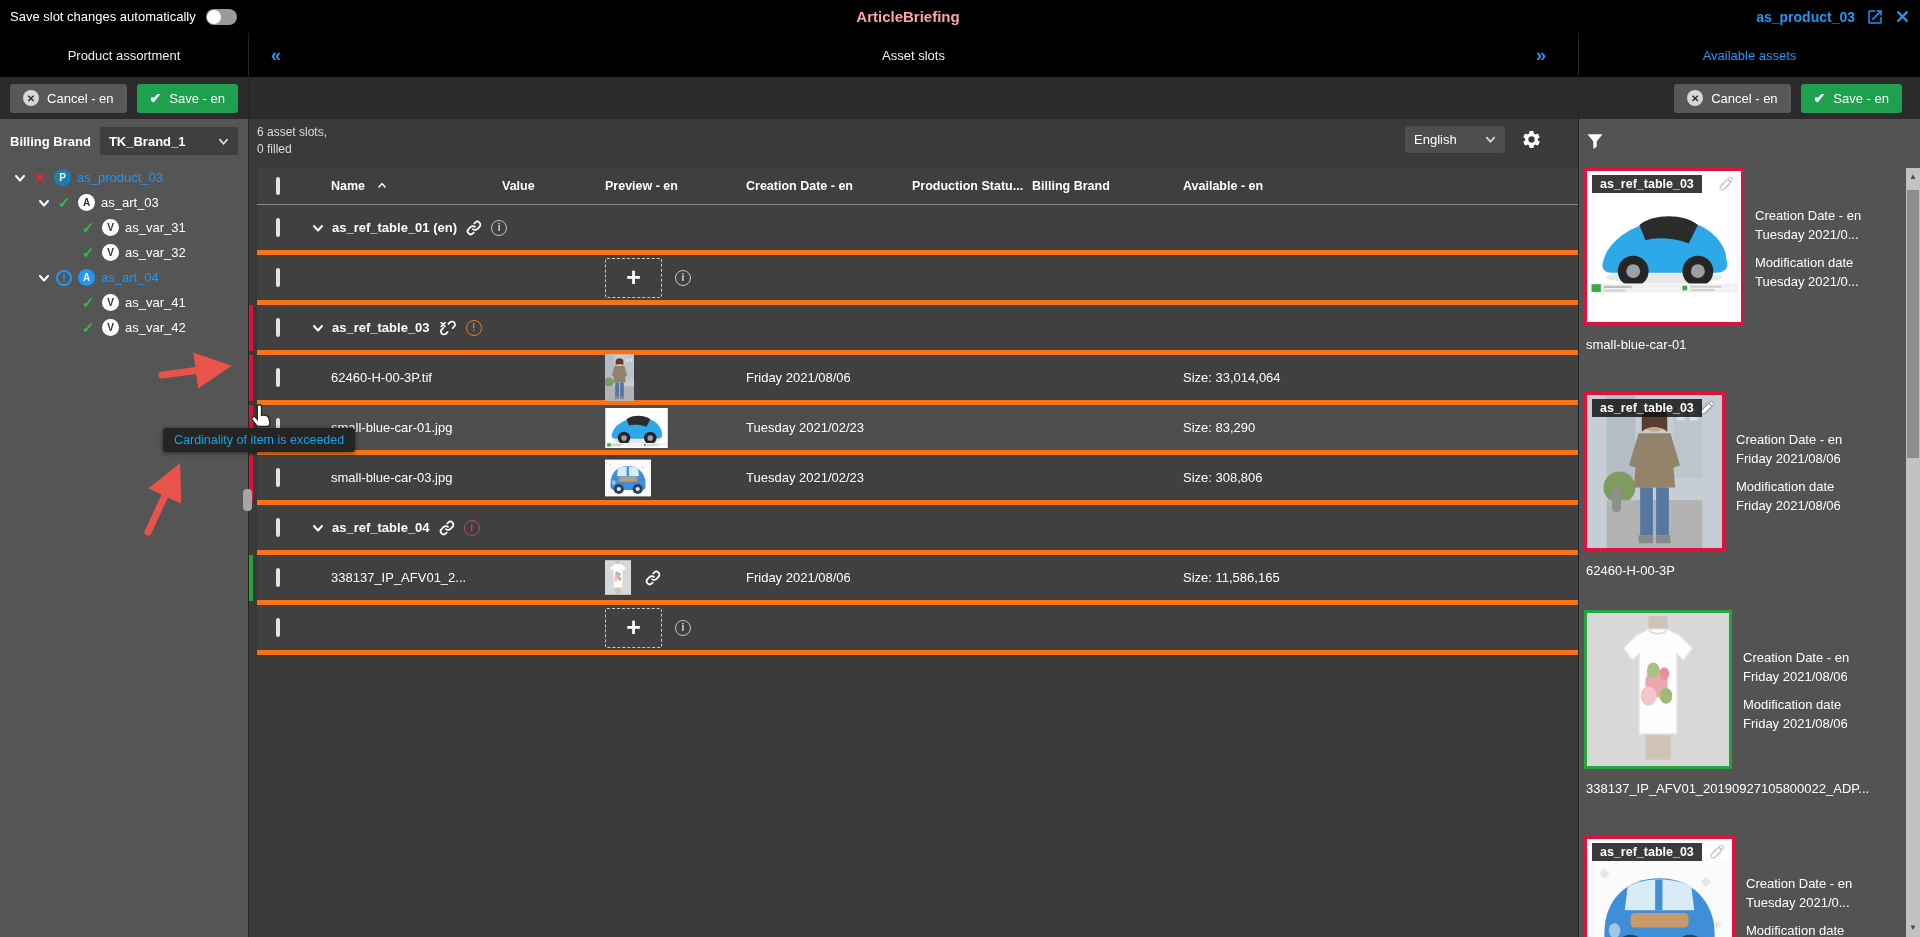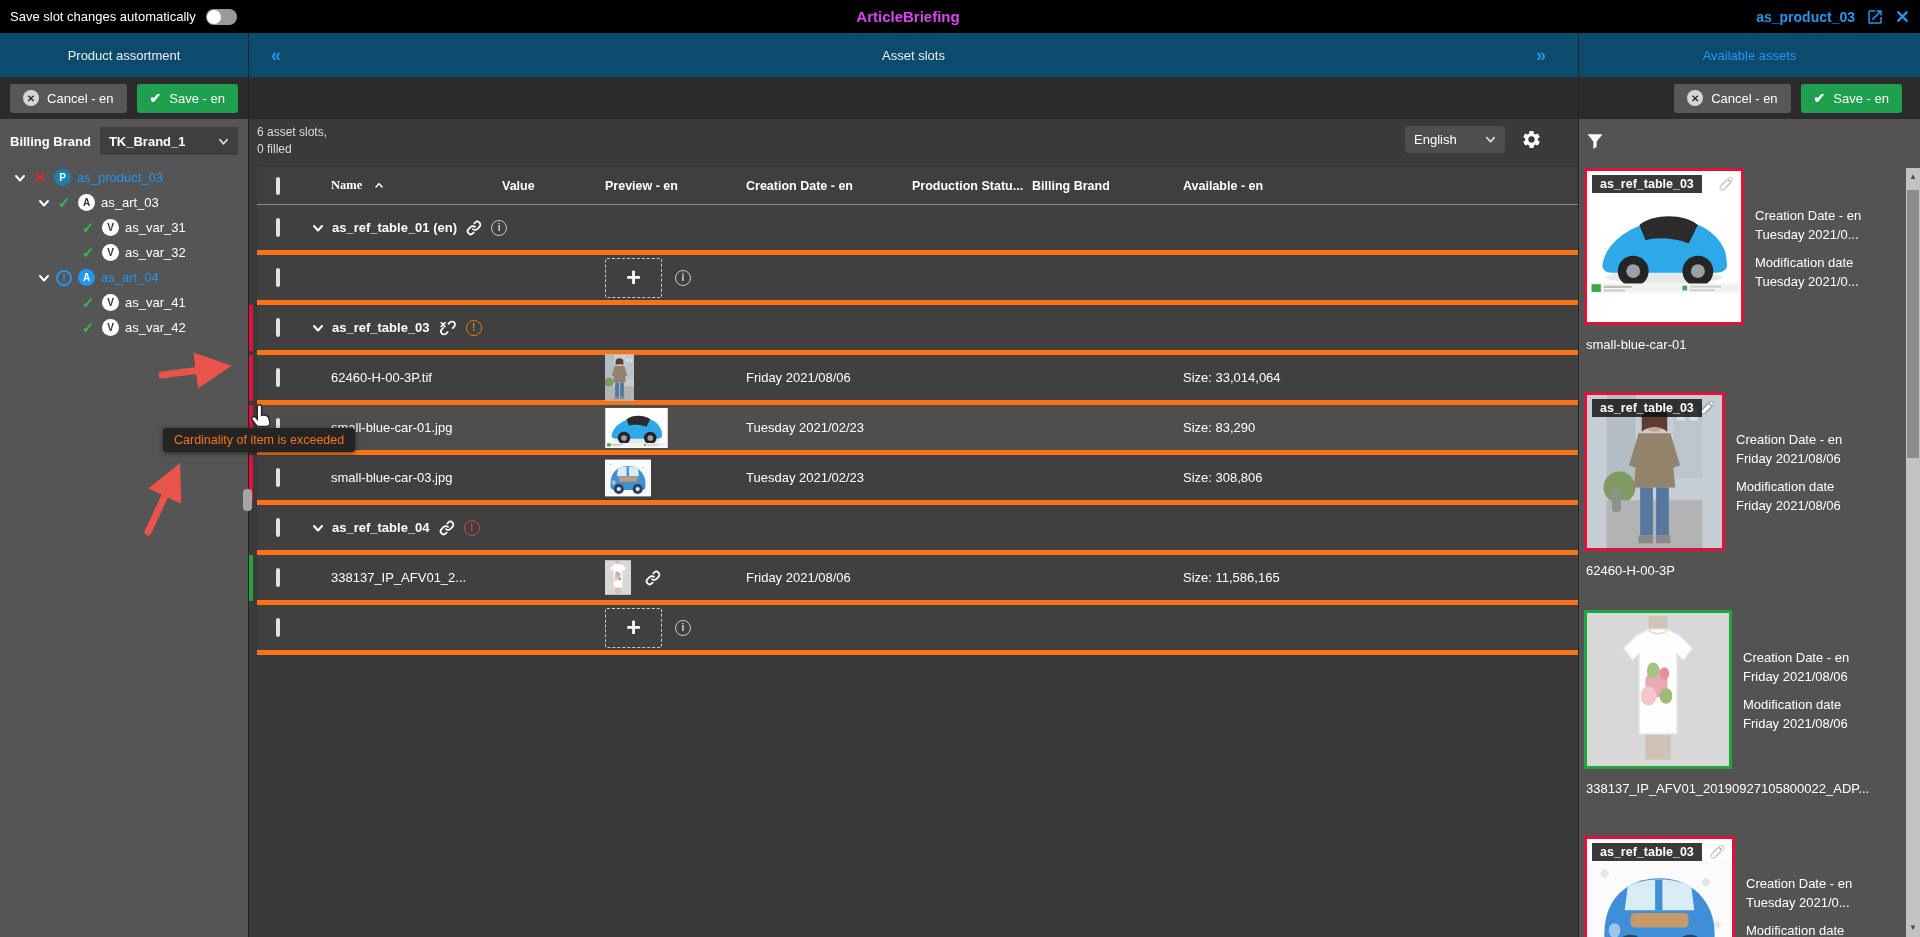--- a/index.html
+++ b/index.html
@@ -6,30 +6,30 @@
     background:#3a3a3a;font-family:"Liberation Sans",sans-serif;color:#fff;}
   *{box-sizing:border-box}
   svg{display:block}
 
   
   #topbar{position:absolute;top:0;left:0;width:1920px;height:33px;background:#000;
     display:flex;align-items:center;justify-content:space-between;padding:0 10px;z-index:20}
   .tb-left{display:flex;gap:10px;font-size:13px}
   .toggle{width:31px;height:16px;border-radius:9px;background:#9a9a9a;position:relative;flex:none}
   .toggle .knob{position:absolute;left:1px;top:1px;width:14px;height:14px;border-radius:50%;background:#fff}
-  .tb-title{position:absolute;left:908px;transform:translateX(-50%);color:#d946ef;font-weight:bold;font-size:15px}
+  .tb-title{position:absolute;left:908px;transform:translateX(-50%);color:#fca5a5;font-weight:bold;font-size:15px}
   .tb-right{display:flex;align-items:center;gap:11px;color:#2196f3;font-weight:bold;font-size:14px}
 
   
   #main{position:absolute;top:33px;left:0;right:0;bottom:0;display:flex}
   #left{width:249px;background:#555;position:relative;border-right:1px solid #242424;flex:none}
   #center{flex:1;background:#3a3a3a;position:relative}
   #right{width:342px;background:#535353;position:relative;border-left:1px solid #242424;flex:none;overflow:hidden}
 
-  .hbar{height:44px;background:#0c4a6e;display:flex;align-items:center;justify-content:center;
+  .hbar{height:44px;background:#000000;display:flex;align-items:center;justify-content:center;
     font-size:13px;color:#eee;position:relative}
   .band{height:42px;background:#2b2b2b;display:flex;align-items:center;justify-content:center;gap:10px}
 
   .btn{display:inline-flex;align-items:center;gap:8px;height:29px;padding:0 13px;border-radius:3px;
     font-size:13px;color:#fff;cursor:default;white-space:nowrap}
   .btn.cancel{background:#585858}
   .btn.save{background:#1fa04e}
   .cic{width:16px;height:16px;border-radius:50%;background:#d6d6d6;color:#2b2b2b;font-size:10px;
     font-weight:bold;display:flex;align-items:center;justify-content:center;flex:none}
   .chk{color:#fff;font-size:14px;font-weight:bold;line-height:1}
@@ -101,21 +101,21 @@
   .pencil{position:absolute;top:5px;right:7px;filter:drop-shadow(0 0 1px rgba(0,0,0,.8))}
   .card-meta{position:absolute;font-size:13px;line-height:19px;color:#fff;white-space:nowrap}
   .card-meta .gap{height:9px}
   .card-label{position:absolute;font-size:13px;left:2px;right:-12px;white-space:nowrap;overflow:hidden;
     text-overflow:ellipsis}
   #rsb{position:absolute;top:135px;right:0;bottom:0;width:14px;background:#c2c2c2}
   #rsb .arr{position:absolute;left:0;right:0;text-align:center;color:#4a4a4a;font-size:8px;line-height:14px}
   #rsb .thumb{position:absolute;left:1px;width:12px;top:22px;height:268px;background:#8d8d8d}
 
   
-  #tooltip{position:absolute;left:163px;top:428px;background:#242424;color:#f97316;font-size:12.5px;
+  #tooltip{position:absolute;left:163px;top:428px;background:#242424;color:#0ea5e9;font-size:12.5px;
     padding:5px 11px;border-radius:3px;z-index:30;box-shadow:0 1px 5px rgba(0,0,0,.55);white-space:nowrap}
   #cursor{position:absolute;left:248px;top:403px;z-index:32}
   #arrows{position:absolute;top:0;left:0;width:1920px;height:937px;pointer-events:none;z-index:28}
   #lsb{position:absolute;left:243px;top:489px;width:9px;height:22px;background:#a6a6a6;border-radius:4px;z-index:26}
   #csb{position:absolute;left:1612px;top:488px;width:9px;height:24px;background:#8f8f8f;border-radius:4px;z-index:26}
 </style>
 </head>
 <body>
 
 <div id="app">
@@ -252,21 +252,21 @@
           <span id="ic-gear">
               <svg width="21" height="21" viewBox="0 0 24 24" fill="#fff">
                 <path d="M19.14 12.94c.04-.3.06-.61.06-.94s-.02-.64-.07-.94l2.03-1.58a.5.5 0 0 0 .12-.64l-1.92-3.32a.5.5 0 0 0-.61-.22l-2.39.96a7 7 0 0 0-1.62-.94l-.36-2.54a.5.5 0 0 0-.5-.42h-3.84a.5.5 0 0 0-.5.42l-.36 2.54c-.59.24-1.13.56-1.62.94l-2.39-.96a.5.5 0 0 0-.61.22L2.74 8.87a.5.5 0 0 0 .12.64l2.03 1.58c-.05.3-.07.63-.07.94s.02.64.07.94l-2.03 1.58a.5.5 0 0 0-.12.64l1.92 3.32c.14.24.42.34.61.22l2.39-.96c.5.38 1.03.7 1.62.94l.36 2.54c.04.24.25.42.5.42h3.84c.25 0 .46-.18.5-.42l.36-2.54c.59-.24 1.13-.56 1.62-.94l2.39.96c.23.09.47 0 .61-.22l1.92-3.32a.5.5 0 0 0-.12-.64l-2.03-1.58zM12 15.6A3.6 3.6 0 1 1 12 8.4a3.6 3.6 0 0 1 0 7.2z"></path>
               </svg>
             </span>
         </div>
       </div>
       <div id="table">
           <div class="thead">
             <div class="c0"><span class="checkbox"></span></div>
-            <div class="c1" style="font-weight: bold; font-family: Liberation Serif, serif;">
+            <div class="c1" style="font-weight: bold;">
               <span>Name</span>
               <span class="sort">
                 <svg width="10" height="9" viewBox="0 0 12 12">
                   <polyline points="2,8 6,3.5 10,8" fill="none" stroke="#fff" stroke-width="2" stroke-linecap="round" stroke-linejoin="round"></polyline>
                 </svg>
               </span>
             </div>
             <div class="c2"><span>Value</span></div>
             <div class="c3">
               <span>Preview - en</span>

